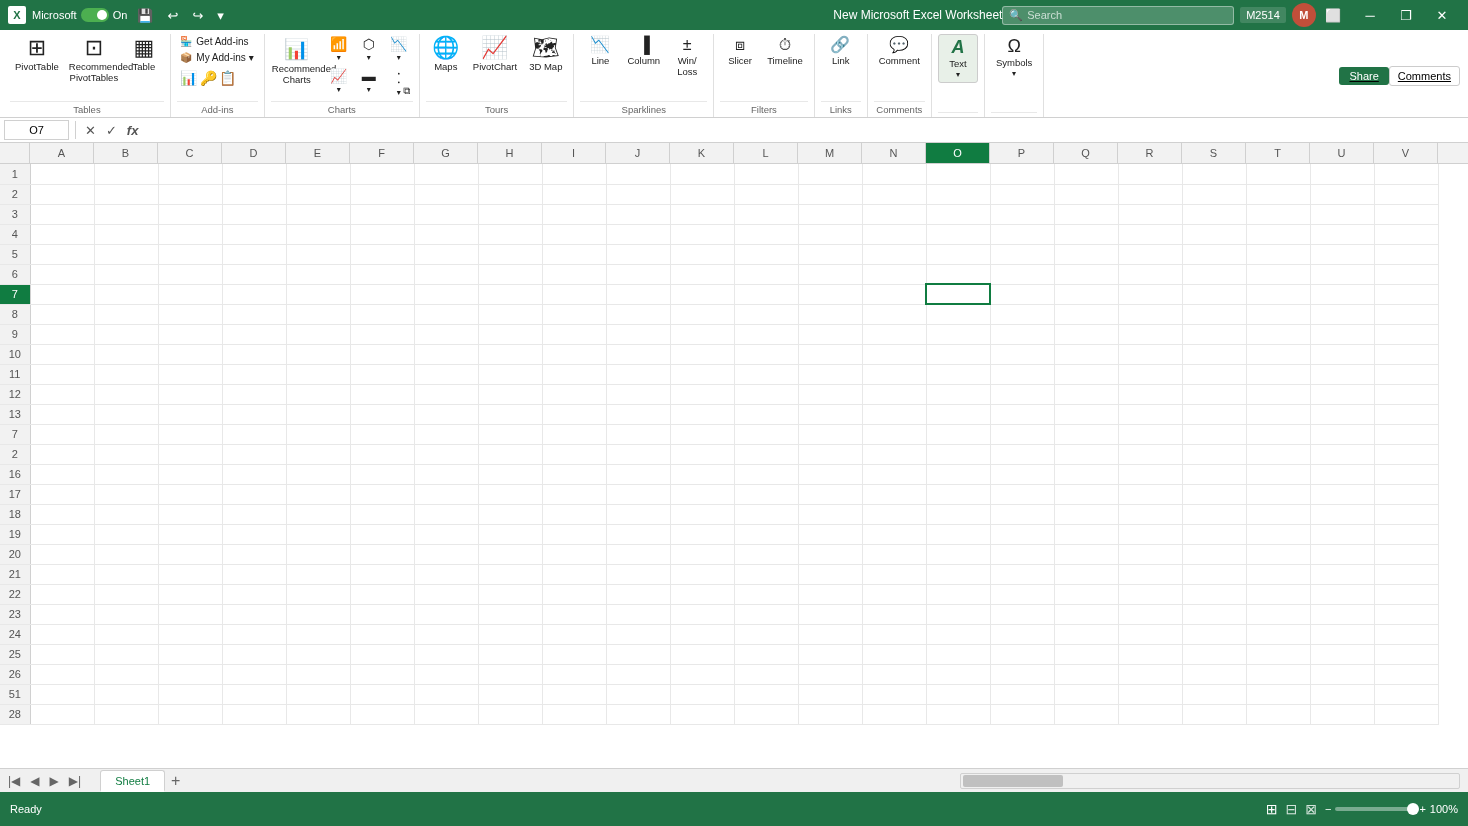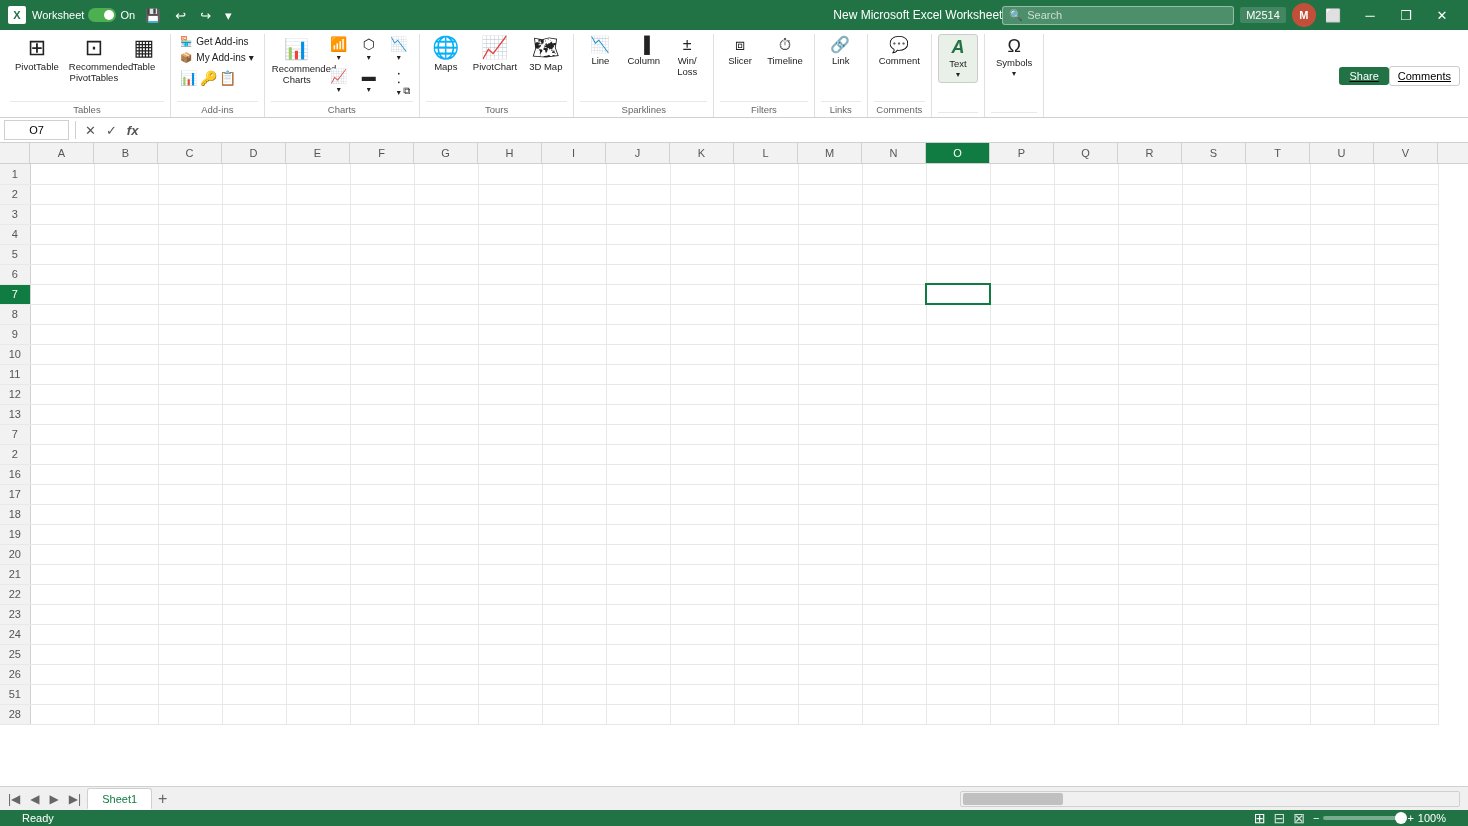--- a/index.html
+++ b/index.html
@@ -239,33 +239,34 @@
       padding: 2px 14px 0;
       height: 22px;
       background: #fff;
       border: 1px solid #d0d0d0;
       border-bottom: none;
       border-radius: 3px 3px 0 0;
       font-size: 11px;
       cursor: pointer;
       display: flex;
       align-items: center;
+      margin-left: 13px;
     }
     .sheet-tab.active { background: #fff; border-bottom: 2px solid #fff; font-weight: 500; color: #107c41; }
     .add-sheet-btn { font-size: 16px; color: #666; cursor: pointer; padding: 0 4px; }
 
     
     #status-bar {
-      height: 16px;
+      height: 34px;
       background: #217346;
       color: #fff;
       display: flex;
       align-items: center;
       justify-content: space-between;
-      padding: 0 22px;
+      padding: 0 10px;
       font-size: 11px;
     }
     .status-right { display: flex; align-items: center; gap: 8px; }
     .view-btn { font-size: 14px; cursor: pointer; color: rgba(255,255,255,0.8); }
     .view-btn.active { color: #fff; }
     .zoom-area { display: flex; align-items: center; gap: 4px; }
     .zoom-slider { width: 80px; height: 4px; background: rgba(255,255,255,0.4); border-radius: 2px; position: relative; cursor: pointer; }
     .zoom-thumb { position: absolute; left: calc(100% - 8px); top: -4px; width: 12px; height: 12px; background: #fff; border-radius: 50%; }
     .search-input-wrap {
       display: flex;
@@ -289,21 +290,21 @@
 </head>
 <body>
 
 <div style="display:flex; flex-direction:column; height:826px; width:1468px; overflow:hidden;">
 
   <div id="title-bar">
     <div class="left">
 
       <div style="width:18px;height:18px;background:#fff;border-radius:2px;display:flex;align-items:center;justify-content:center;font-weight:bold;color:#217346;font-size:11px;">X</div>
       <div class="autosave-toggle">
-        <span>Worksheet</span>
+        <span>Microsoft</span>
         <span class="toggle-pill"></span>
         <span>On</span>
       </div>
       <button class="title-btn">💾</button>
       <button class="title-btn">↩</button>
       <button class="title-btn">↪</button>
       <button class="title-btn">▾</button>
     </div>
     <div class="center">
       <span style="font-size:12px;">New Microsoft Excel Worksheet</span>

